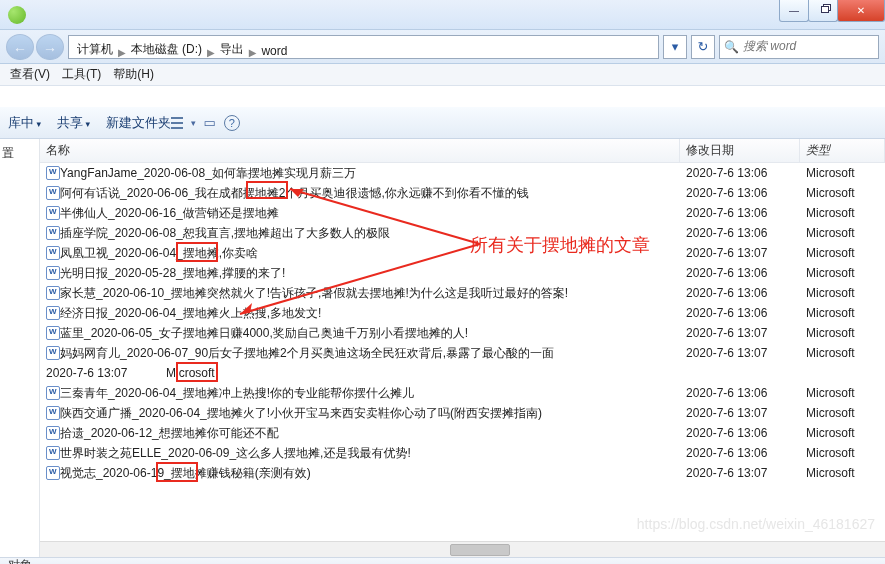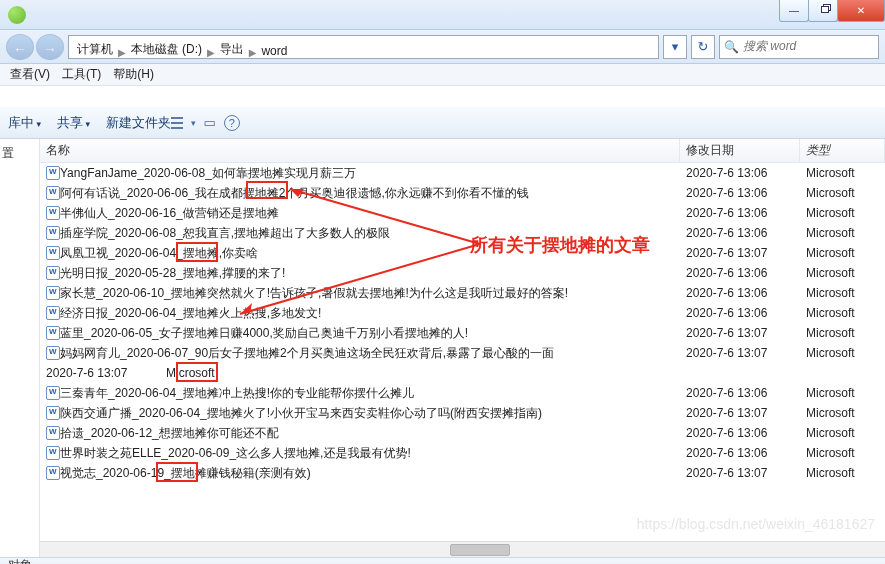--- a/index.html
+++ b/index.html
@@ -55,21 +55,21 @@
 .rows { font-size:12px; color:#222; }
 .row { display:flex; height:20px; align-items:center; }
 .cell { padding:0 6px; overflow:hidden; white-space:nowrap;}
 .cell-name { width:640px; display:flex; align-items:center; }
 .cell-date { width:120px;}
 .cell-type { flex:1; min-width:70px;}
 .docicon { width:14px; height:14px; background:#fff; border:1px solid #6a8fc9; border-radius:2px; position:relative; flex-shrink:0;}
 .docicon::after{content:"W"; position:absolute; font-size:8px; color:#2b5ca5; left:2px; top:0; font-weight:bold;}
 
 
-.overlay { position:absolute; left:0; top:0; width:100%; height:100%; pointer-events:none;font-weight:bold;}
+.overlay { position:absolute; left:0; top:0; width:100%; height:100%; pointer-events:none;}
 .redbox { position:absolute; border:2px solid #e92a1f; }
 .annot-text{ position:absolute; color:#e92a1f; font-size:18px; font-family:"SimSun", serif;}
 svg.arrow{ position:absolute; }
 
 
 .statusbar { height:16px; background:linear-gradient(#f3f7fc,#e6edf6); border-top:1px solid #cfd9e6; font-size:12px; color:#333; display:flex; align-items:center; padding:0 8px;}
 
 
 .hscroll { position:absolute; bottom:0; left:0; right:0; height:16px; background:#f1f1f1; border-top:1px solid #dcdcdc;}
 .hscroll .thumb{ position:absolute; left:410px; top:2px; width:60px; height:12px; background:#c9c9c9; border:1px solid #b3b3b3; border-radius:2px;}

